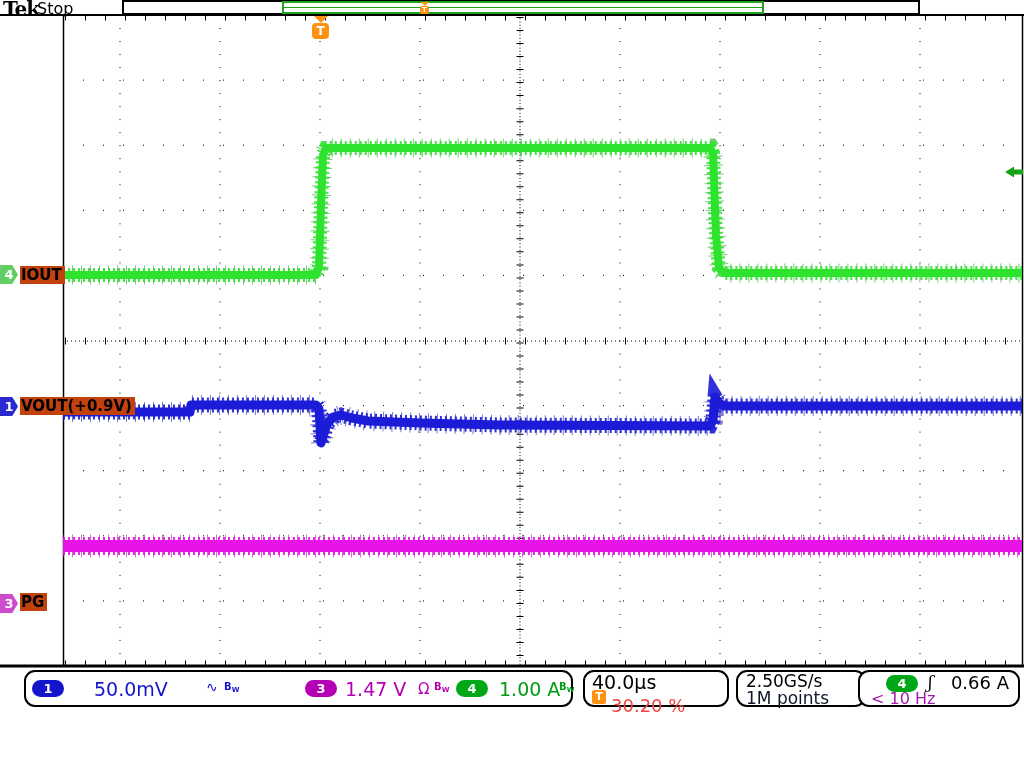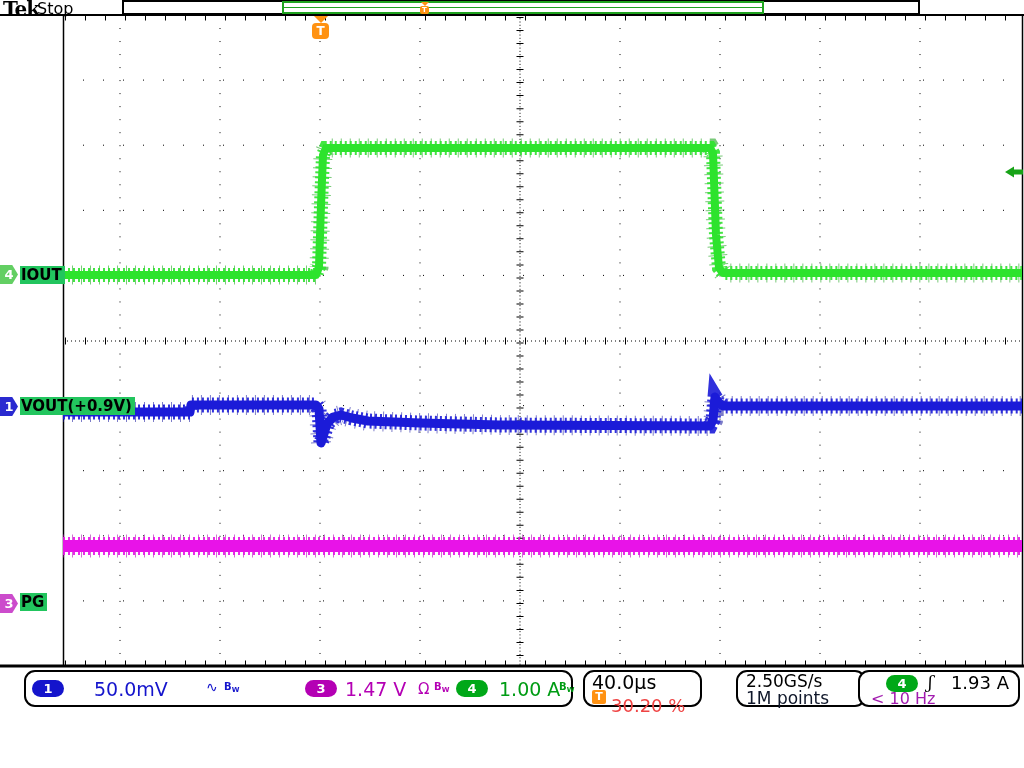--- a/index.html
+++ b/index.html
@@ -25,21 +25,21 @@
   .tmark.mini .tbox { width:9px; height:8px; font-size:7px; line-height:8px; border-radius:2px; }
   #trig-pos-marker { left:312px; top:16px; }
   #acq-trig-marker { left:296px; top:0px; }
 
   svg#screen { position:absolute; left:0; top:0; }
 
   
   .badge { position:absolute; left:0; width:18px; height:19px; color:#fff; font-weight:bold;
            font-size:13px; text-align:center; line-height:19px;
            clip-path:polygon(0 0,68% 0,100% 50%,68% 100%,0 100%); }
-  .chlabel { position:absolute; font-size:15px; font-weight:bold; color:#000; background:#22c55e;
+  .chlabel { position:absolute; font-size:15px; font-weight:bold; color:#000; background:#c2410c;
              padding:1px 3px 1px 1px; line-height:16px; }
 
   
   .robox { position:absolute; top:670px; height:37px; background:#fff; border:2px solid #000;
            border-radius:11px; }
   .oval { position:absolute; width:32px; height:17px; border-radius:9px; color:#fff;
           font-size:13px; font-weight:bold; text-align:center; line-height:17px; }
   .rtxt { position:absolute; font-weight:normal; white-space:nowrap; }
   .bw { font-size:10px; font-weight:bold; }
   .bw .sub { font-size:7px; vertical-align:-2px; }
@@ -122,29 +122,29 @@
   <div class="oval" style="left:279px;top:8px;background:#b400b4;">3</div>
   <div class="rtxt" style="left:319px;top:6px;font-size:19px;color:#b400b4;">1.47 V</div>
   <div class="rtxt" style="left:392px;top:8px;font-size:15px;color:#b400b4;">Ω</div>
   <div class="rtxt bw" style="left:408px;top:9px;color:#b400b4;"><span>B</span><span class="sub">W</span></div>
 
   <div class="oval" style="left:430px;top:8px;background:#00a818;">4</div>
   <div class="rtxt" style="left:464px;top:6px;font-size:19px;color:#009c14;margin-left:9px;">1.00 A</div>
   <div class="rtxt bw" style="left:533px;top:9px;color:#009c14;"><span>B</span><span class="sub">W</span></div>
 </div>
 
-<div class="robox" style="left:583px;width:119px;">
+<div class="robox" style="left:583px;width:146px;">
   <div class="rtxt" style="left:7px;top:-1px;font-size:19px;color:#000;">40.0µs</div>
   <div class="tsq" style="left:7px;top:18px;">T</div>
   <div class="rtxt" style="left:26px;top:23px;font-size:18px;color:#ef4444;">30.20 %</div>
 </div>
 
 <div class="robox" style="left:736px;width:130px;">
   <div class="rtxt" style="left:8px;top:-1px;font-size:17px;color:#000;">2.50GS/s</div>
   <div class="rtxt" style="left:8px;top:16px;font-size:17px;color:#0f172a;">1M points</div>
 </div>
 
 <div class="robox" style="left:858px;width:162px;">
   <div class="oval" style="left:26px;top:3px;background:#00a818;">4</div>
   <div class="rtxt" style="left:68px;top:0px;font-size:17px;font-family:'DejaVu Serif',serif;font-style:italic;color:#000;">ʃ</div>
-  <div class="rtxt" style="right:9px;top:0px;font-size:18px;color:#000;">1.93 A</div>
+  <div class="rtxt" style="right:9px;top:0px;font-size:18px;color:#000;">0.66 A</div>
   <div class="rtxt" style="left:11px;top:17px;font-size:16px;color:#a21caf;text-align:center;">&lt; 10 Hz</div>
 </div>
 
 </body></html>

